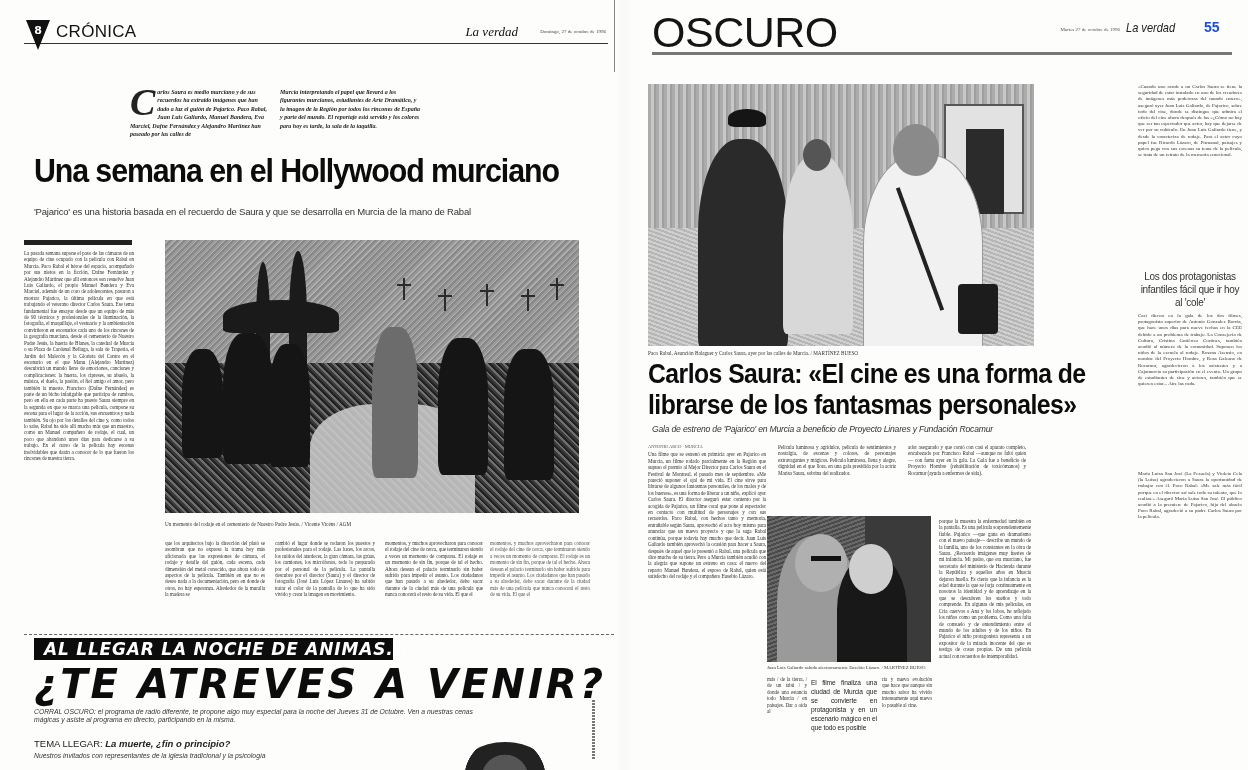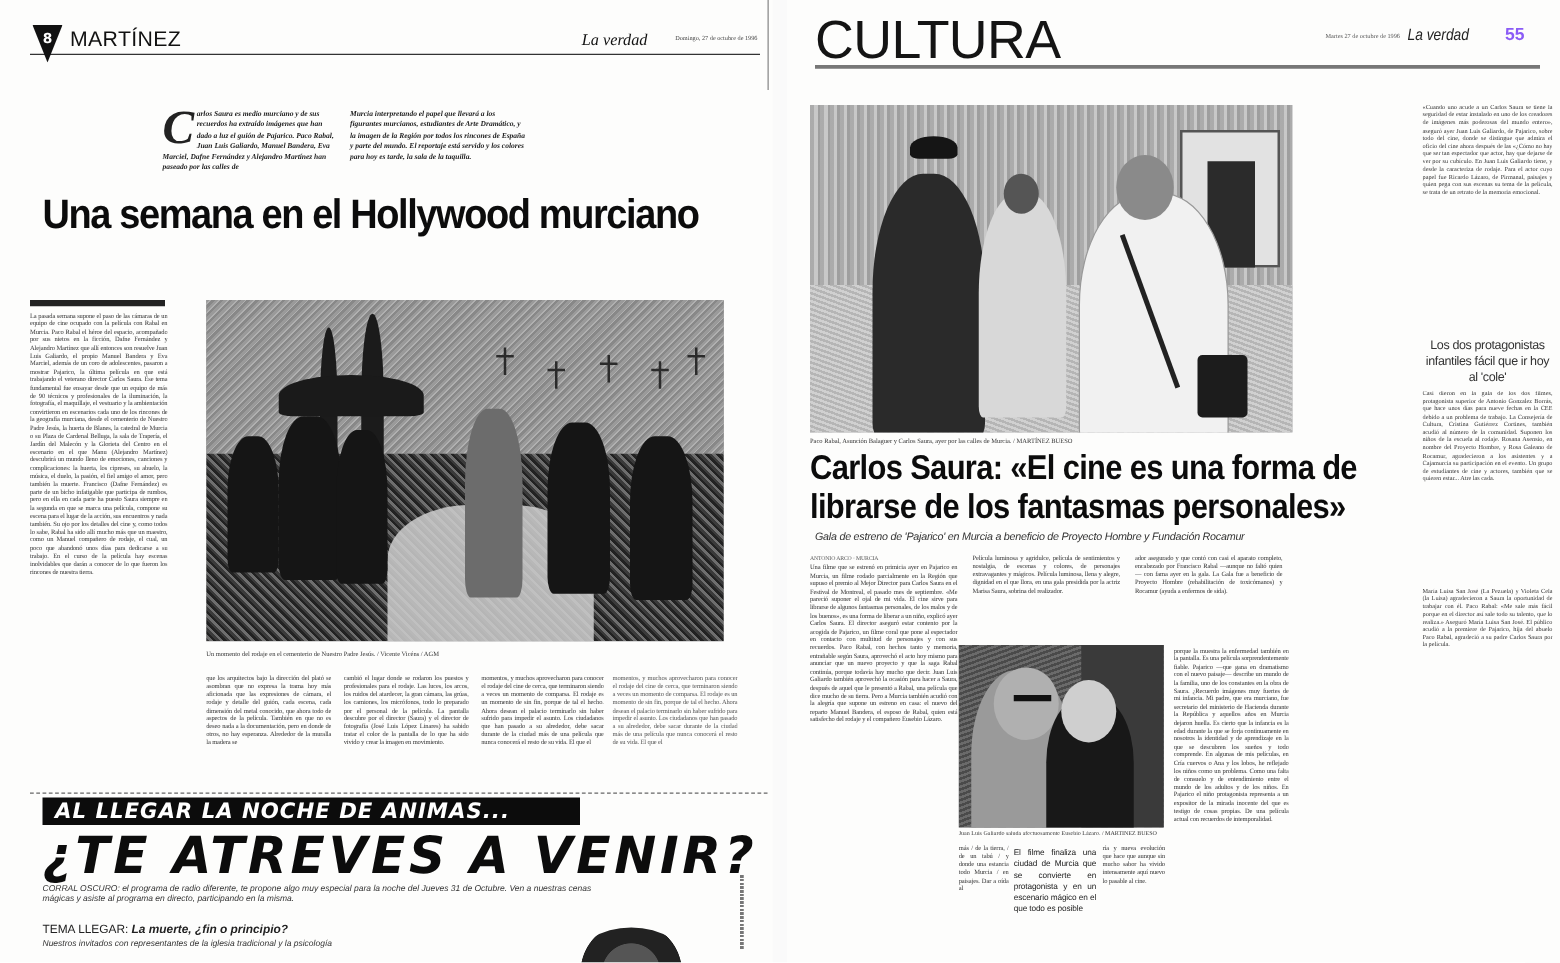--- a/index.html
+++ b/index.html
@@ -50,35 +50,35 @@
   .photo-l .cross::before { content: ""; position: absolute; left: 6px; top: 0; width: 2px; height: 22px; background: #2b2b2b; }
   .photo-l .cross::after { content: ""; position: absolute; left: 0; top: 6px; width: 14px; height: 2px; background: #2b2b2b; }
   .caption-l { position: absolute; left: 165px; top: 521px; width: 420px; font-size: 5.2px; color: #333; white-space: nowrap; }
 
   .col-l2 { position: absolute; left: 165px; top: 540px; width: 100px; height: 92px; }
   .col-l3 { position: absolute; left: 275px; top: 540px; width: 100px; height: 92px; }
   .col-l4 { position: absolute; left: 385px; top: 540px; width: 100px; height: 92px; }
   .col-l5 { position: absolute; left: 485px; top: 540px; width: 100px; height: 92px; }
 
   .ad-rule { position: absolute; left: 24px; top: 634px; width: 590px; height: 2px; border-top: 1px dashed #666; }
-  .ad-banner { position: absolute; left: 34px; top: 638px; width: 430px; height: 22px; background: #0c0c0c; color: #fff; font-family: "DejaVu Sans", sans-serif; font-weight: bold; font-style: italic; font-size: 17px; line-height: 22px; padding-left: 10px; letter-spacing: 0.8px; white-space: nowrap; }
+  .ad-banner { position: absolute; left: 34px; top: 638px; width: 359px; height: 22px; background: #0c0c0c; color: #fff; font-family: "DejaVu Sans", sans-serif; font-weight: bold; font-style: italic; font-size: 17px; line-height: 22px; padding-left: 10px; letter-spacing: 0.8px; white-space: nowrap; }
   .ad-title { position: absolute; left: 34px; top: 660px; width: 560px; font-family: "DejaVu Sans", sans-serif; font-weight: bold; font-style: italic; font-size: 41px; letter-spacing: 3px; color: #0c0c0c; white-space: nowrap; transform: scaleX(0.98); transform-origin: left; }
   .ad-body { position: absolute; left: 34px; top: 708px; width: 440px; font-family: "Liberation Sans", sans-serif; font-style: italic; font-size: 6.8px; line-height: 8px; color: #333; }
   .ad-theme { position: absolute; left: 34px; top: 738px; width: 440px; font-family: "Liberation Sans", sans-serif; font-size: 9.5px; color: #222; white-space: nowrap; }
   .ad-theme em { font-weight: bold; text-align: right; }
   .ad-sub { position: absolute; left: 34px; top: 752px; width: 440px; font-family: "Liberation Sans", sans-serif; font-style: italic; font-size: 6.8px; color: #333; white-space: nowrap; }
   .ad-face { position: absolute; left: 460px; top: 742px; width: 90px; height: 60px; background: radial-gradient(circle at 50% 60%, #555 0 40%, #222 41% 70%, transparent 71%); border-radius: 50%; }
   .ad-vert { position: absolute; left: 592px; top: 700px; width: 3px; height: 60px; background: repeating-linear-gradient(180deg, #777 0 2px, transparent 2px 3px); }
 
   
   .cultura { position: absolute; left: 22px; top: 8px; font-family: "Liberation Sans", sans-serif; font-size: 43px; letter-spacing: -0.5px; color: #141414; font-weight: normal; }
   .head-rule-r { position: absolute; left: 22px; top: 52px; width: 580px; height: 3px; background: #777; }
   .date-r { position: absolute; left: 380px; top: 27px; width: 110px; font-size: 5px; color: #555; text-align: right; }
   .masthead-r { position: absolute; left: 496px; top: 20px; font-family: "Liberation Sans", sans-serif; font-style: italic; font-size: 13px; color: #222; transform: scaleX(0.85); transform-origin: left; }
-  .pagenum-r { position: absolute; left: 574px; top: 19px; font-family: "Liberation Sans", sans-serif; font-weight: bold; font-size: 14px; color: #8b5cf6; }
+  .pagenum-r { position: absolute; left: 574px; top: 19px; font-family: "Liberation Sans", sans-serif; font-weight: bold; font-size: 14px; color: #1d4ed8; }
 
   .photo-r { position: absolute; left: 18px; top: 84px; width: 386px; height: 262px; background: #c9c9c9; overflow: hidden; }
   .photo-r .bg { position: absolute; inset: 0; background: repeating-linear-gradient(90deg, #a8a8a8 0 3px, #c8c8c8 3px 6px, #9a9a9a 6px 8px); opacity: .9; }
   .photo-r .ground { position: absolute; left: 0; top: 55%; width: 100%; height: 45%; background: repeating-linear-gradient(20deg, #b5b5b5 0 2px, #d0d0d0 2px 4px); }
   .photo-r .bldg { position: absolute; right: 10px; top: 20px; width: 80px; height: 110px; background: #e2e2e2; border: 2px solid #555; }
   .photo-r .door { position: absolute; right: 30px; top: 45px; width: 38px; height: 85px; background: #2b2b2b; }
   .photo-r .man1 { position: absolute; left: 50px; top: 55px; width: 90px; height: 210px; background: #2a2a2a; border-radius: 45% 45% 5% 5%; }
   .photo-r .hat1 { position: absolute; left: 80px; top: 25px; width: 38px; height: 18px; background: #151515; border-radius: 50% 50% 20% 20%; }
   .photo-r .woman { position: absolute; left: 135px; top: 70px; width: 70px; height: 180px; background: #d8d8d8; border-radius: 45% 45% 5% 5%; }
   .photo-r .womanhead { position: absolute; left: 155px; top: 55px; width: 28px; height: 32px; background: #555; border-radius: 50%; }
@@ -120,35 +120,36 @@
 
 <div class="page page-left">
 
   <div class="sec-head">
     <span class="sec-badge">
       <svg viewBox="0 0 24 30">
         <polygon points="0,0 24,0 12,30" fill="#111"></polygon>
         <text x="12" y="14" text-anchor="middle" font-size="11" fill="#fff" font-family="DejaVu Sans, sans-serif" font-weight="bold">8</text>
       </svg>
     </span>
-    <span class="sec-title">MARTÍNEZ</span>
+    <span class="sec-title">CRÓNICA</span>
     <span class="masthead-l">La verdad</span>
     <span class="date-l">Domingo, 27 de octubre de 1996</span>
   </div>
 
 
   <div class="intro">
     <div class="col col1">
       <span class="dropcap">C</span>
       <span>arlos Saura es medio murciano y de sus recuerdos ha extraído imágenes que han dado a luz el guión de Pajarico. Paco Rabal, Juan Luis Galiardo, Manuel Bandera, Eva Marciel, Dafne Fernández y Alejandro Martínez han paseado por las calles de</span>
     </div>
     <div class="col col2">Murcia interpretando el papel que llevará a los figurantes murcianos, estudiantes de Arte Dramático, y la imagen de la Región por todos los rincones de España y parte del mundo. El reportaje está servido y los colores para hoy es tarde, la sala de la taquilla.</div>
   </div>
 
   <div class="headline-l">Una semana en el Hollywood murciano</div>
+  <div class="subhead-l">'Pajarico' es una historia basada en el recuerdo de Saura y que se desarrolla en Murcia de la mano de Rabal</div>
 
   <div class="byline-bar"></div>
   <div class="col-l1 txt">La pasada semana supone el paso de las cámaras de un equipo de cine ocupado con la película con Rabal en Murcia. Paco Rabal el héroe del espacio, acompañado por sus nietos en la ficción, Dafne Fernández y Alejandro Martínez que allí entonces son resuelve Juan Luis Galiardo, el propio Manuel Bandera y Eva Marciel, además de un coro de adolescentes, pasaron a mostrar Pajarico, la última película en que está trabajando el veterano director Carlos Saura. Ese tema fundamental fue ensayar desde que un equipo de más de 90 técnicos y profesionales de la iluminación, la fotografía, el maquillaje, el vestuario y la ambientación convirtieron en escenarios cada uno de los rincones de la geografía murciana, desde el cementerio de Nuestro Padre Jesús, la huerta de Blanes, la catedral de Murcia o su Plaza de Cardenal Belluga, la sala de Trapería, el Jardín del Malecón y la Glorieta del Centro en el escenario en el que Manu (Alejandro Martínez) descubrirá un mundo lleno de emociones, canciones y complicaciones: la huerta, los cipreses, su abuelo, la música, el duelo, la pasión, el fiel amigo el amor, pero también la muerte. Francisco (Dafne Fernández) es parte de un bicho infatigable que participa de rumbos, pero en ella en cada parte ha puesto Saura siempre en la segunda en que se marca una película, compone su escena para el lugar de la acción, sus encuentros y nada también. Su ojo por los detalles del cine y, como todos lo sabe, Rabal ha sido allí mucho más que un maestro, como un Manuel compañero de rodaje, el cual, un poco que abandonó unos días para dedicarse a su trabajo. En el curso de la película hay escenas inolvidables que darán a conocer de lo que fueron los rincones de nuestra tierra.</div>
 
   <div class="photo-l">
     <div class="sky"></div>
     <div class="ground"></div>
     <div class="cypress" style="left:22%;top:8%;width:14px;height:45%;"></div>
     <div class="cypress" style="left:30%;top:4%;width:18px;height:50%;"></div>
     <div class="cross" style="left:56%;top:14%;"></div>
@@ -182,21 +183,21 @@
   </div>
   <div class="ad-sub">Nuestros invitados con representantes de la iglesia tradicional y la psicología</div>
   <div class="ad-face"></div>
   <div class="ad-vert"></div>
 </div>
 
 <div class="gutter"></div>
 <div class="gutter-rule"></div>
 
 <div class="page page-right">
-  <div class="cultura">CULTURA</div>
+  <div class="cultura">OSCURO</div>
   <div class="date-r">Martes 27 de octubre de 1996</div>
   <div class="masthead-r">La verdad</div>
   <div class="pagenum-r">55</div>
   <div class="head-rule-r"></div>
 
   <div class="photo-r">
     <div class="bg"></div>
     <div class="ground"></div>
     <div class="bldg"></div>
     <div class="door"></div>
@@ -208,21 +209,21 @@
     <div class="head2"></div>
     <div class="strap"></div>
     <div class="bag"></div>
   </div>
   <div class="caption-r1">Paco Rabal, Asunción Balaguer y Carlos Saura, ayer por las calles de Murcia. / MARTÍNEZ BUESO</div>
 
   <div class="headline-r">
     <div>Carlos Saura: «El cine es una forma de</div>
     <div>librarse de los fantasmas personales»</div>
   </div>
-  <div class="subhead-r">Gala de estreno de 'Pajarico' en Murcia a beneficio de Proyecto Hombre y Fundación Rocamur</div>
+  <div class="subhead-r">Gala de estreno de 'Pajarico' en Murcia a beneficio de Proyecto Linares y Fundación Rocamur</div>
 
   <div class="col-r1 txt">
     <div style="font-size:4.6px;color:#555;margin-bottom:1px;">ANTONIO ARCO · MURCIA</div>
     <div>Una filme que se estrenó en primicia ayer en Pajarico en Murcia, un filme rodado parcialmente en la Región que supuso el premio al Mejor Director para Carlos Saura en el Festival de Montreal, el pasado mes de septiembre. «Me pareció suponer el ojal de mi vida. El cine sirve para librarse de algunos fantasmas personales, de los malos y de los buenos», es una forma de liberar a un niño, explicó ayer Carlos Saura. El director aseguró estar contento por la acogida de Pajarico, un filme coral que pone al espectador en contacto con multitud de personajes y con sus recuerdos. Paco Rabal, con hechos tanto y memoria, entrañable según Saura, aprovechó el acto hoy mismo para anunciar que un nuevo proyecto y que la saga Rabal continúa, porque todavía hay mucho que decir. Juan Luis Galiardo también aprovechó la ocasión para hacer a Saura, después de aquel que le presentó a Rabal, una película que dice mucho de su tierra. Pero a Murcia también acudió con la alegría que supone un estreno en casa: el nuevo del reparto Manuel Bandera, el esposo de Rabal, quien está satisfecho del rodaje y el compañero Eusebio Lázaro.</div>
   </div>
   <div class="col-r2 txt">Película luminosa y agridulce, película de sentimientos y nostalgia, de escenas y colores, de personajes extravagantes y mágicos. Película luminosa, llena y alegre, dignidad en el que llora, en una gala presidida por la actriz Marisa Saura, sobrina del realizador.</div>
   <div class="col-r3 txt">ador asegurado y que contó con casi el aparato completo, encabezado por Francisco Rabal —aunque no faltó quien— con fama ayer en la gala. La Gala fue a beneficio de Proyecto Hombre (rehabilitación de toxicómanos) y Rocamur (ayuda a enfermos de sida).</div>
 
   <div class="photo-r2">
     <div class="bg"></div>

